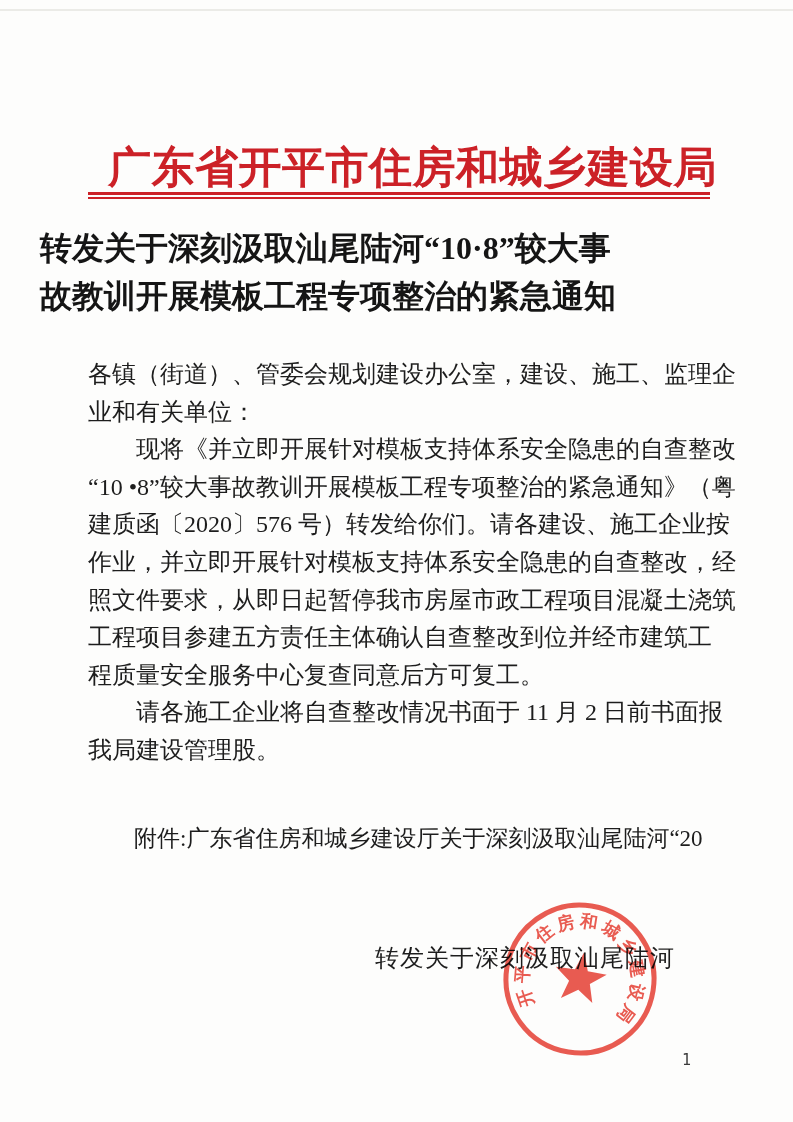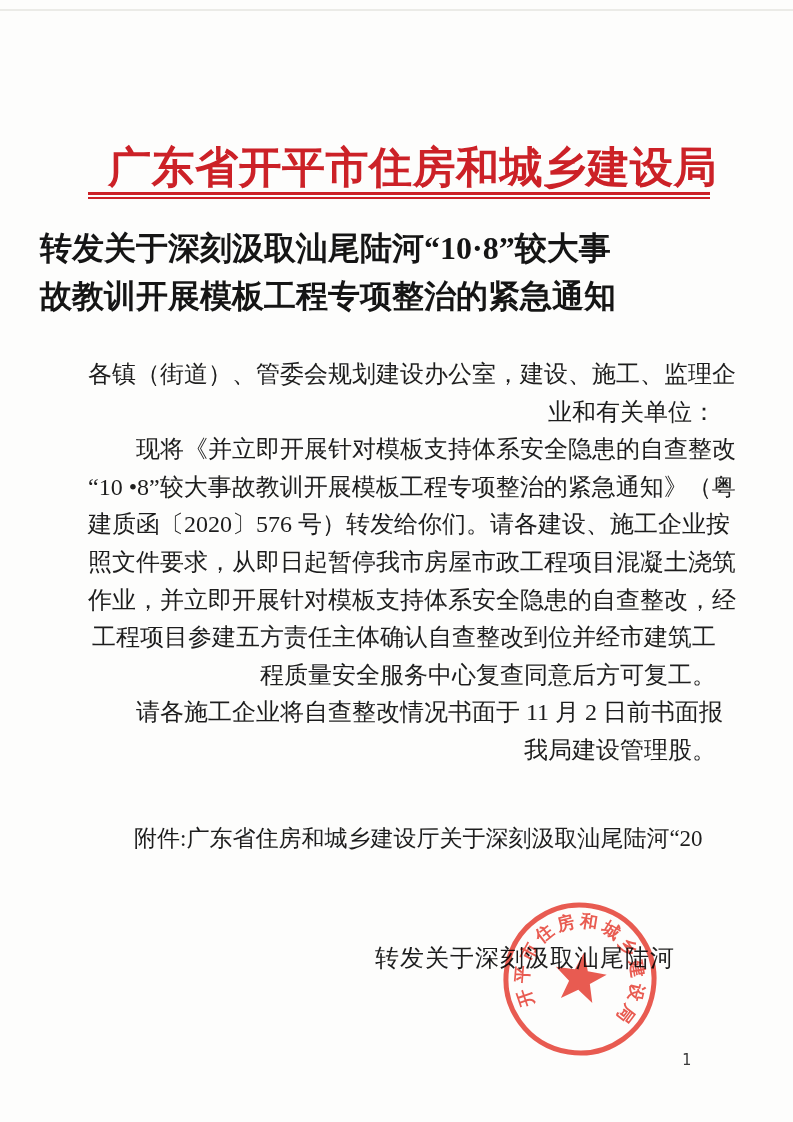--- a/index.html
+++ b/index.html
@@ -68,21 +68,20 @@
   }
   .body-text {
     position: absolute;
     top: 356px;
     left: 88px;
     width: 628px;
     font-size: 24px;
     color: #1d1d1d;
     line-height: 37.6px;
     letter-spacing: 0px;
-    text-align: right;
   }
   .body-text .line {
     white-space: nowrap;
   }
   .attachment {
     position: absolute;
     top: 820px;
     left: 88px;
     width: 640px;
     font-size: 23px;
@@ -152,22 +151,22 @@
     <div class="title-line">转发关于深刻汲取汕尾陆河“10·8”较大事</div>
     <div class="title-line">故教训开展模板工程专项整治的紧急通知</div>
   </div>
 
   <div class="body-text">
     <div class="line">各镇（街道）、管委会规划建设办公室，建设、施工、监理企</div>
     <div class="line">业和有关单位：</div>
     <div class="line">　　现将《并立即开展针对模板支持体系安全隐患的自查整改</div>
     <div class="line">“10 •8”较大事故教训开展模板工程专项整治的紧急通知》（粤</div>
     <div class="line">建质函〔2020〕576 号）转发给你们。请各建设、施工企业按</div>
+    <div class="line">作业，并立即开展针对模板支持体系安全隐患的自查整改，经</div>
     <div class="line">照文件要求，从即日起暂停我市房屋市政工程项目混凝土浇筑</div>
-    <div class="line">作业，并立即开展针对模板支持体系安全隐患的自查整改，经</div>
     <div class="line">工程项目参建五方责任主体确认自查整改到位并经市建筑工</div>
     <div class="line">程质量安全服务中心复查同意后方可复工。</div>
     <div class="line">　　请各施工企业将自查整改情况书面于 11 月 2 日前书面报</div>
     <div class="line">我局建设管理股。</div>
   </div>
 
   <div class="attachment">
     <div class="line">　　附件:广东省住房和城乡建设厅关于深刻汲取汕尾陆河“20</div>
   </div>
 

